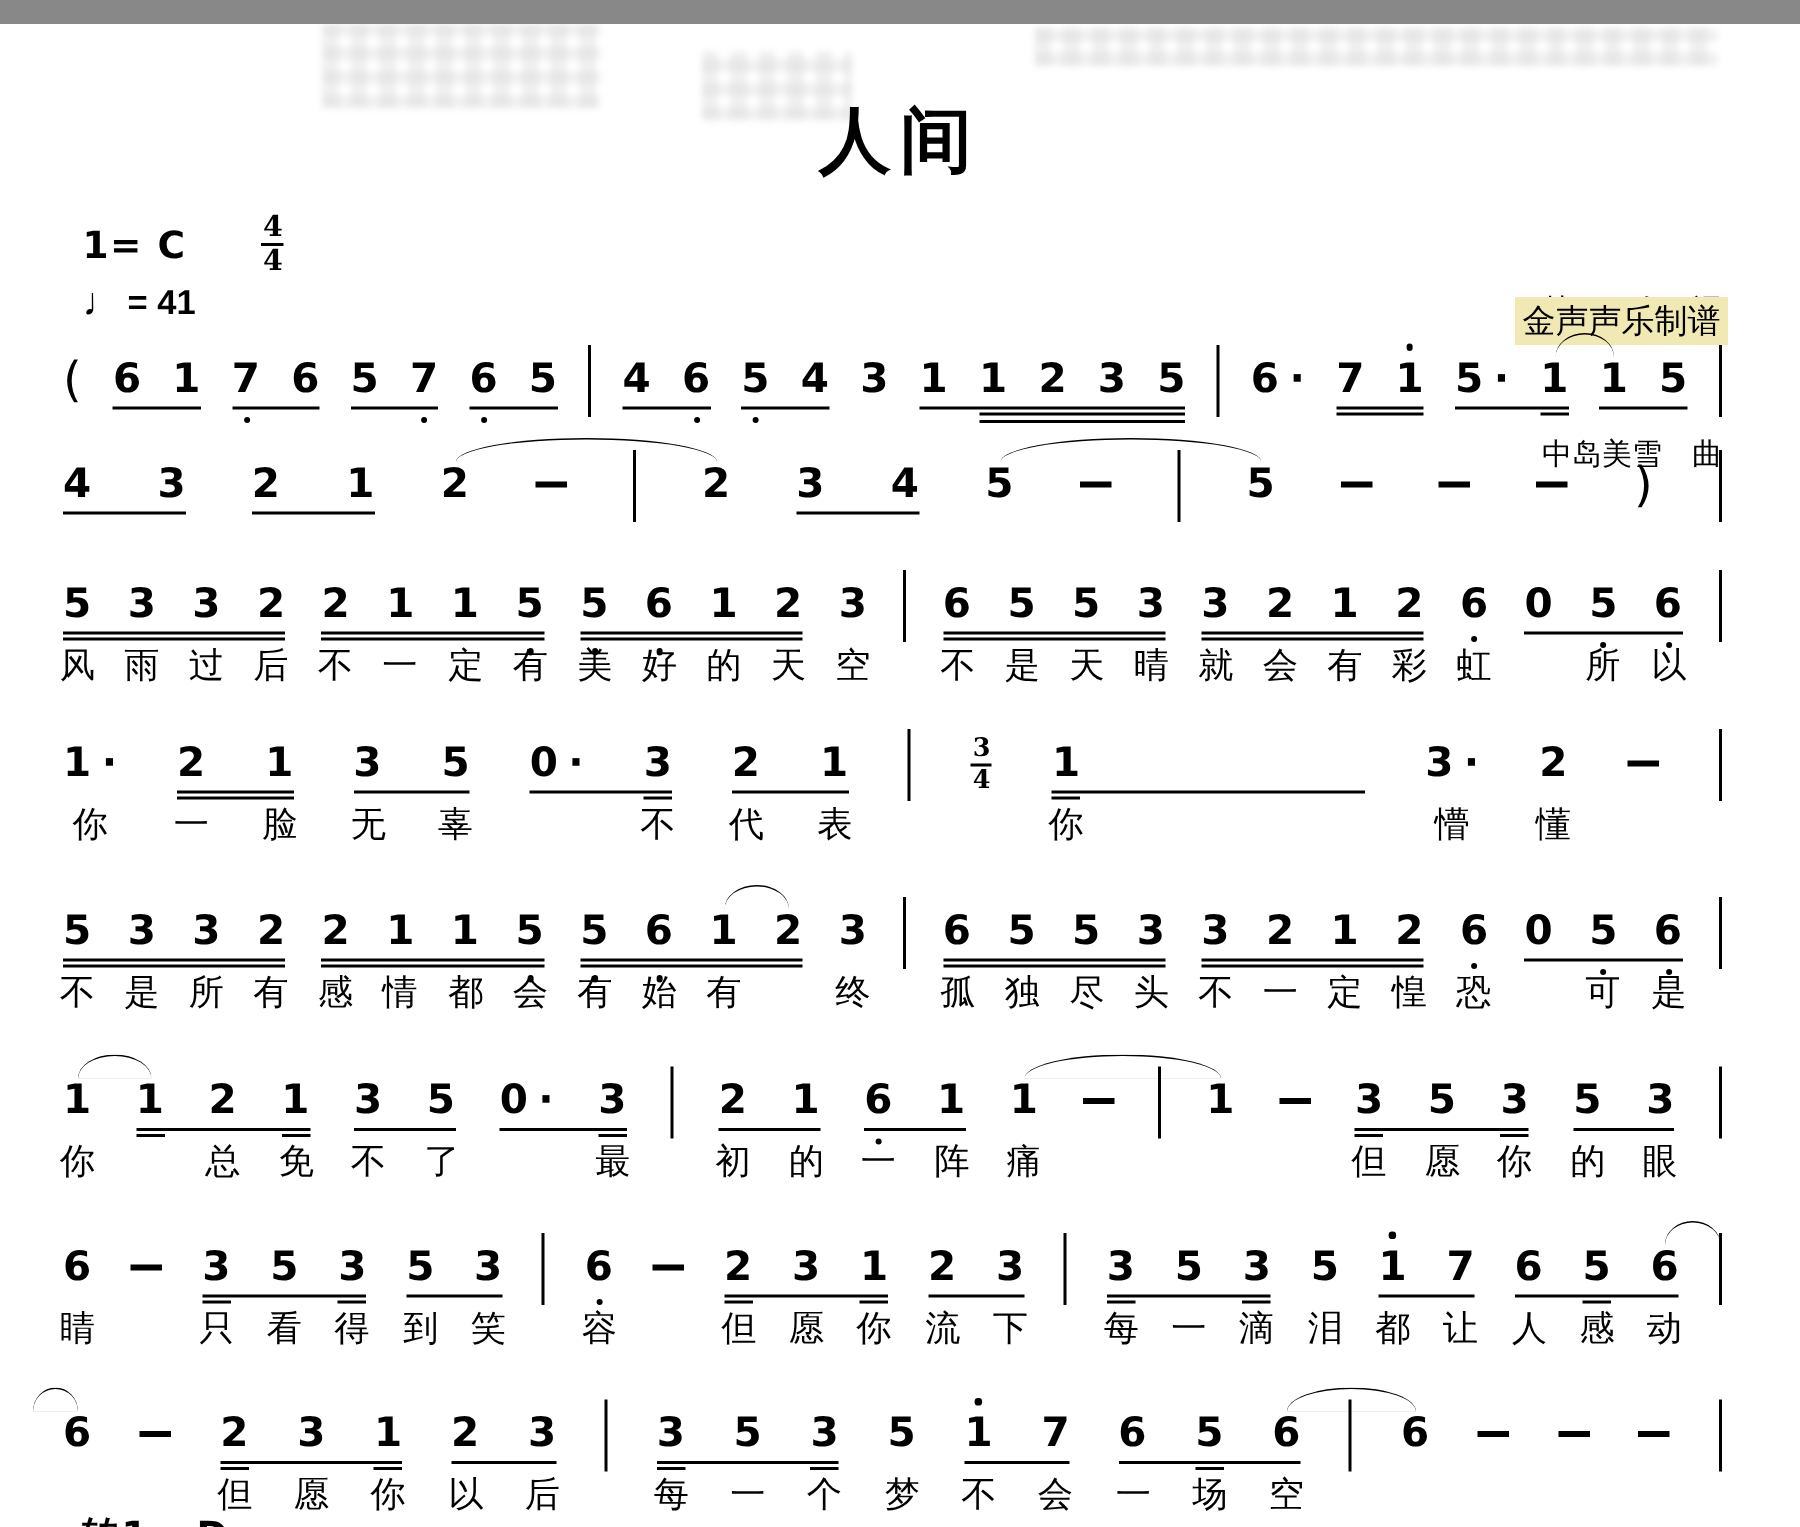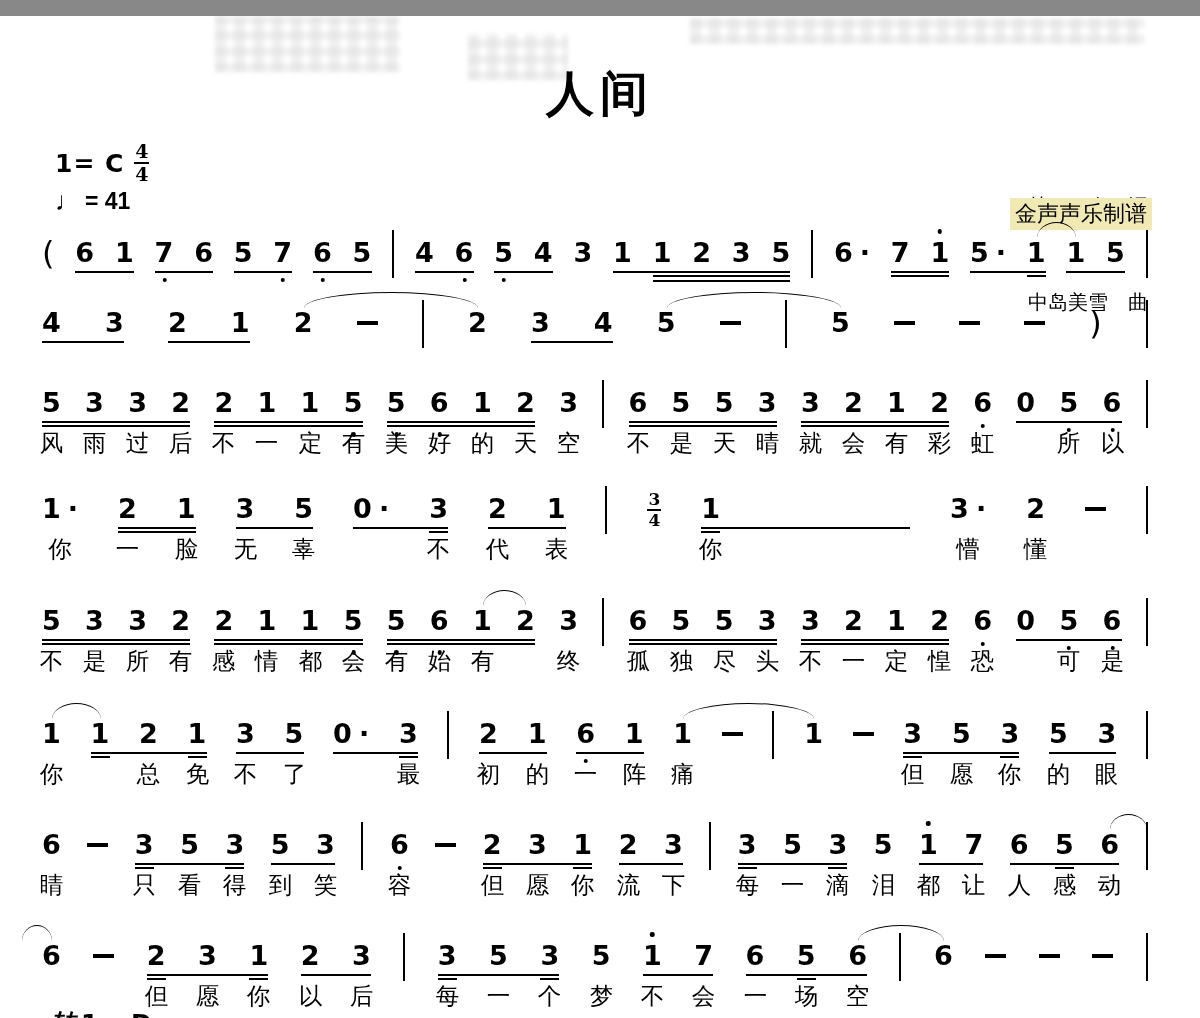--- a/index.html
+++ b/index.html
@@ -3,21 +3,21 @@
 <meta charset="utf-8">
 <style>
   html,body{margin:0;padding:0;background:#888;}
   #page{position:relative;width:1200px;height:1018px;background:#ffffff;overflow:hidden;
         font-family:"Liberation Sans",sans-serif;color:#000;margin:16px auto;}
   
   #title{position:absolute;top:46px;left:0;width:100%;text-align:center;
          font-family:"DejaVu Serif","Liberation Serif",serif;font-weight:bold;
          font-size:48px;letter-spacing:6px;}
   #keyblock{position:absolute;left:55px;top:128px;}
-  .keyrow{display:flex;align-items:center;font-weight:bold;font-size:25px;height:38px;}
+  .keyrow{display:flex;align-items:center;font-weight:bold;font-size:25px;height:38px;gap:40px;}
   .keyrow .keytxt{font-family:"DejaVu Sans","Liberation Sans",sans-serif;letter-spacing:1px;}
   .timesig{display:inline-flex;flex-direction:column;align-items:center;margin-left:10px;
            font-family:"DejaVu Serif","Liberation Serif",serif;font-weight:bold;line-height:1;}
   .timesig .tsn{font-size:19px;}
   .timesig .tsbar{width:15px;height:2px;background:#000;margin:1px 0;}
   .temporow{display:flex;align-items:center;font-weight:bold;font-size:23px;margin-top:4px;}
   .temporow .qnote{font-size:26px;margin-right:4px;font-weight:normal;}
   #credits{position:absolute;right:52px;top:110px;text-align:right;
            font-family:"DejaVu Serif","Liberation Serif",serif;font-size:20px;line-height:32px;
            white-space:pre;}

